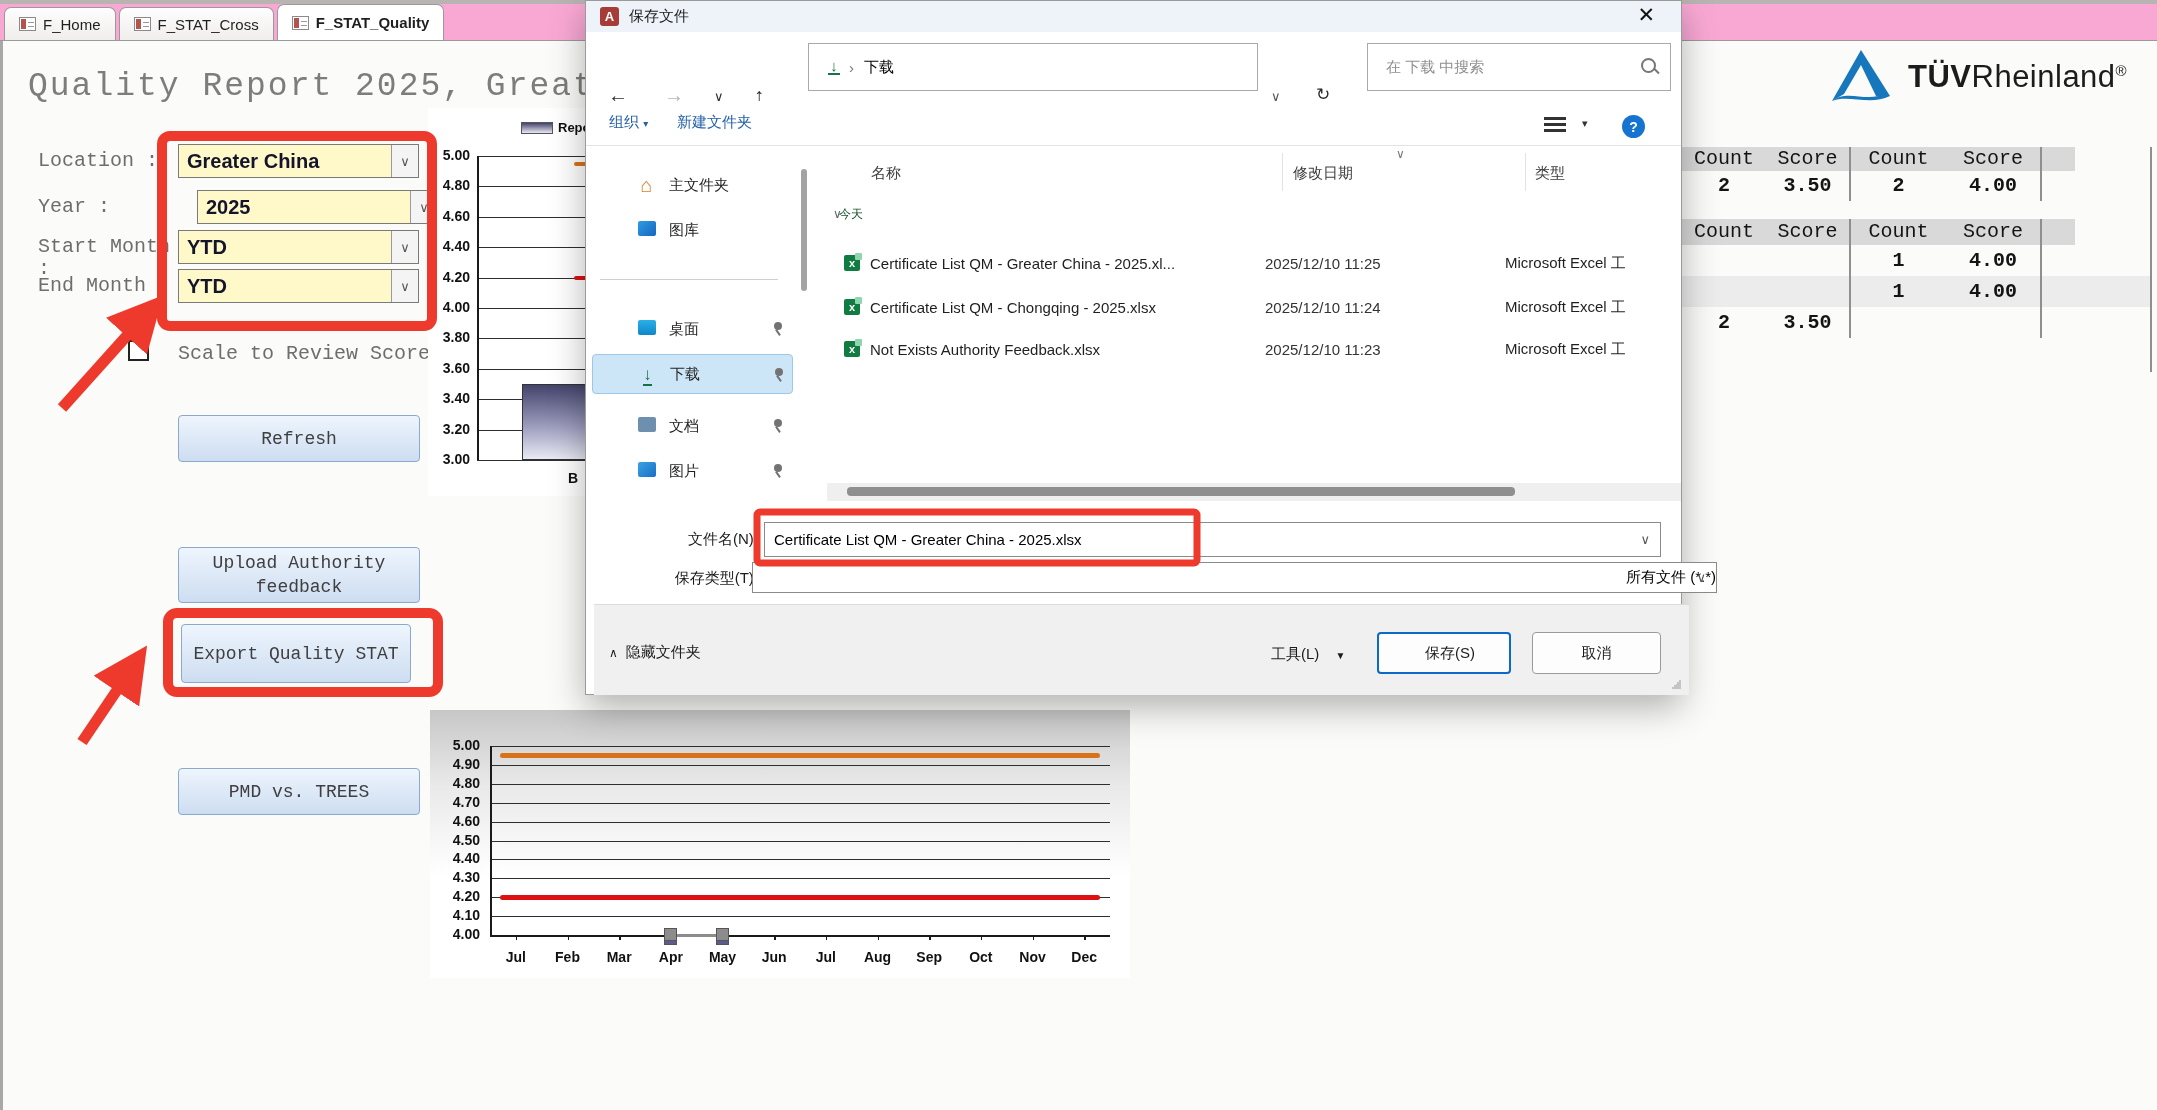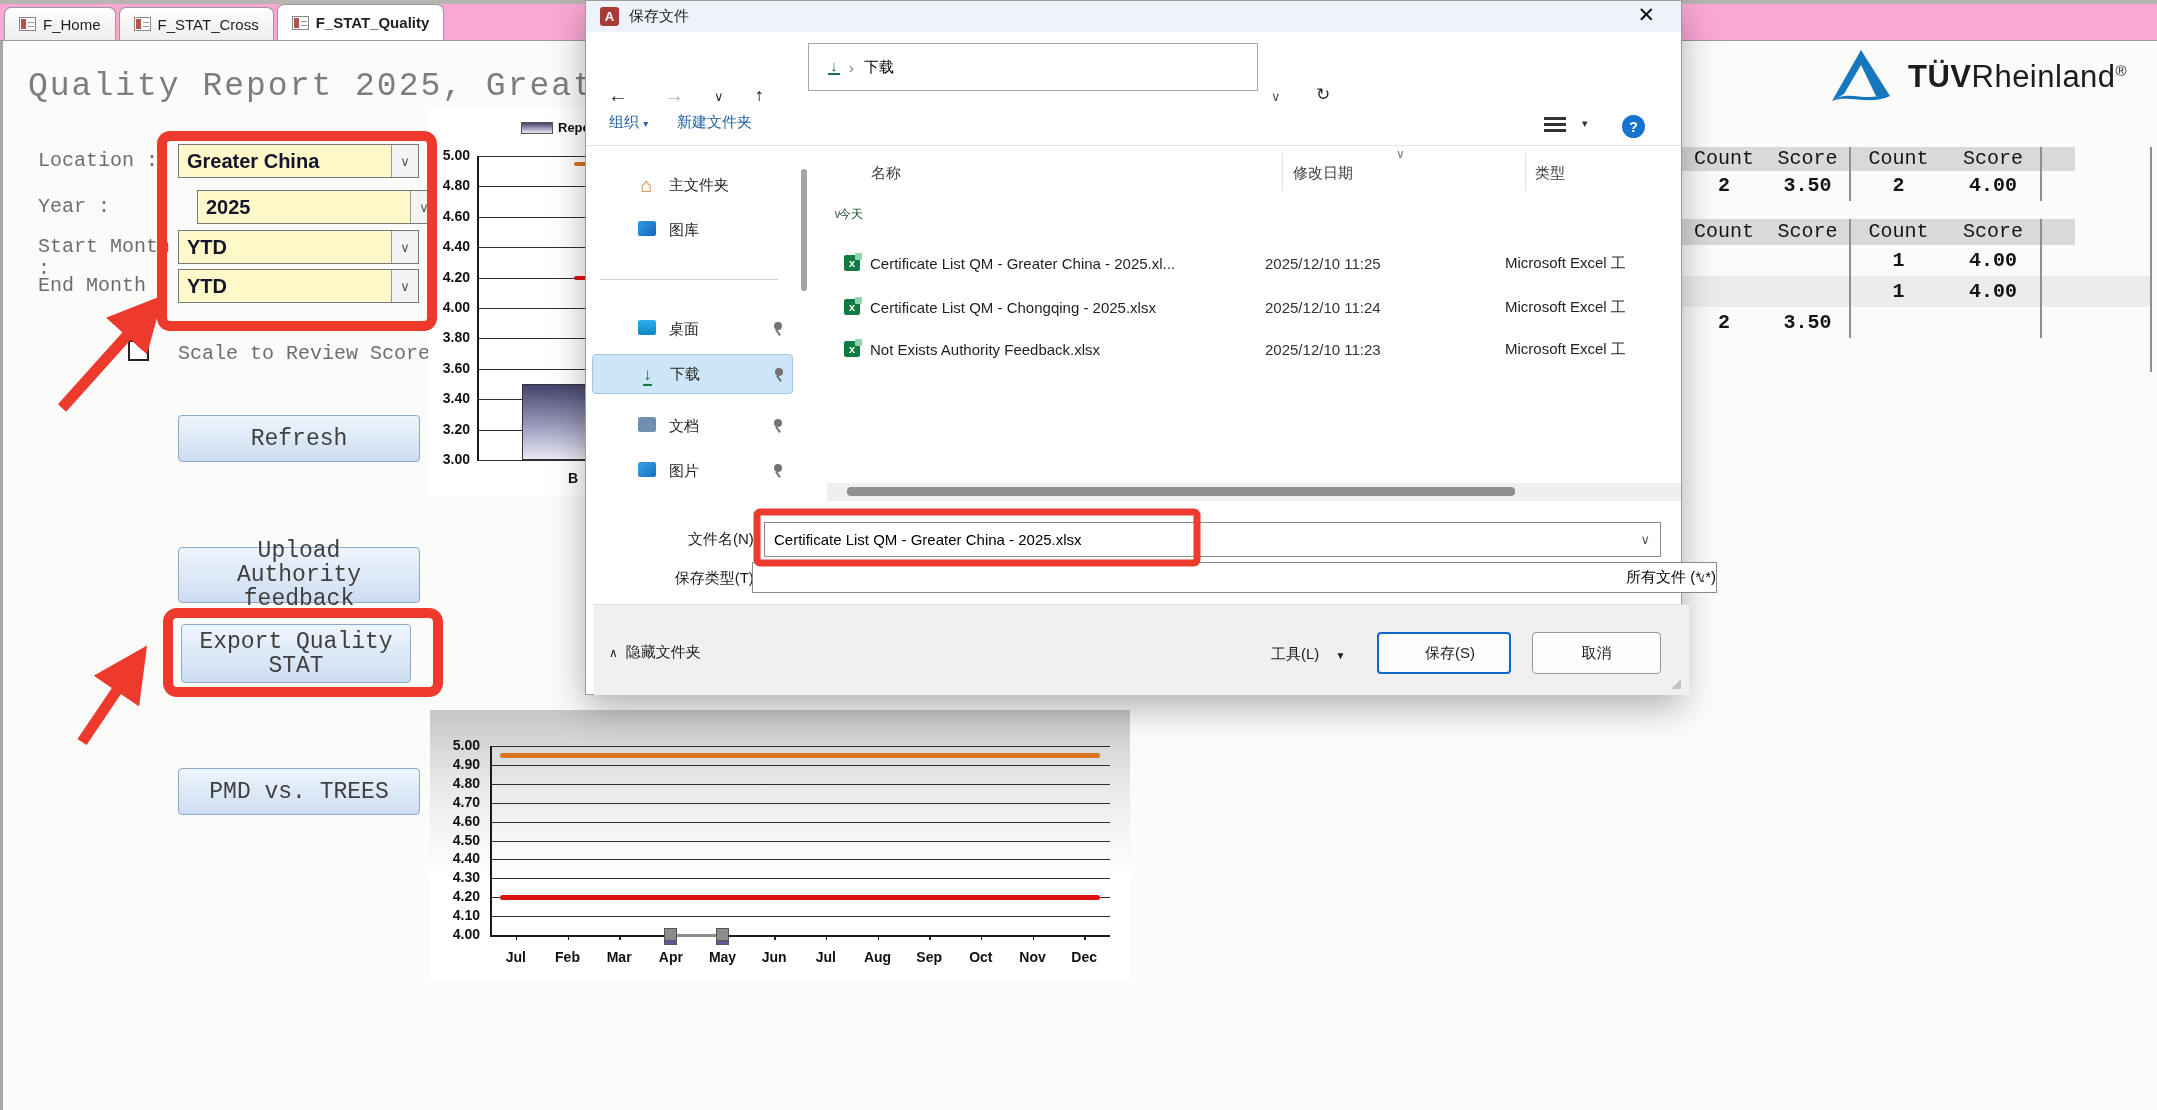--- a/index.html
+++ b/index.html
@@ -24,21 +24,21 @@
   #form-title{left:28px;top:68px;font-size:33px;letter-spacing:2px;color:#7d7d7d;white-space:nowrap;}
   .fld-label{left:38px;width:150px;font-size:20px;color:#6e6e6e;line-height:22px;}
   .combo{left:178px;width:241px;height:34px;background:#fff9c9;border:1px solid #7a7a7a;
          box-sizing:border-box;display:flex;align-items:center;}
   .combo .val{flex:1;padding-left:8px;font-size:20px;font-weight:bold;color:#14142a;}
   .combo .dd{width:26px;align-self:stretch;border-left:1px solid #9a9a9a;background:#f4f4f4;
              display:flex;align-items:center;justify-content:center;color:#555;font-size:13px;}
   #scale-box{left:128px;top:340px;width:17px;height:17px;border:2px solid #222;background:#fff;}
   #scale-label{left:178px;top:342px;font-size:20px;color:#6e6e6e;}
   .btn{background:linear-gradient(#eef5fd,#cdddf1);border:1px solid #8aa9cd;border-radius:4px;
-       color:#3f3f3f;font-size:23px;display:flex;align-items:center;justify-content:center;
+       color:#3f3f3f;font-size:18px;display:flex;align-items:center;justify-content:center;
        text-align:center;box-sizing:border-box;line-height:24px;}
   
   #left-chart{left:428px;top:108px;width:292px;height:388px;background:#fff;}
   #bottom-chart{left:430px;top:710px;width:700px;height:268px;
       background:linear-gradient(180deg,#c7c7c7 0%,#e9e9e9 28%,#ffffff 62%);}
   .cl-ylab{position:absolute;width:42px;text-align:right;font-size:14px;font-weight:bold;color:#111;}
   .gridline{position:absolute;height:1px;background:#2e2e2e;}
   .axis-v{position:absolute;width:2px;background:#1a1a1a;}
   .axis-h{position:absolute;height:2px;background:#1a1a1a;}
   .legend-row{position:absolute;display:flex;gap:30px;font-size:14px;font-weight:bold;color:#101010;}
@@ -323,20 +323,24 @@
     <div class="boxfield" style="left:222px;top:11px;width:450px;height:48px;">
       <span id="dl-mini">
           <span class="ar">↓</span>
           <span class="bar"></span>
         </span>
       <span style="color:#777;margin-right:10px;">›</span>
       <span>下载</span>
     </div>
     <div class="navico" style="left:685px;font-size:13px;top:57px;color:#555;">∨</div>
     <div class="navico" style="left:730px;font-size:17px;">↻</div>
+    <div class="boxfield" style="left:781px;top:11px;width:304px;height:48px;color:#8f8f8f;padding-left:18px;">
+      <span>在 下载 中搜索</span>
+      <span id="search-glass"></span>
+    </div>
   </div>
 
   <div id="dlg-toolbar" class="abs">
     <div class="tb-link" style="left:23px;">
       <span>组织</span> <span style="font-size:10px">▾</span>
     </div>
     <div class="tb-link" style="left:91px;">新建文件夹</div>
     <div id="view-ico"></div>
     <div style="position:absolute;left:996px;top:16px;font-size:11px;color:#333;">▾</div>
     <div id="help-ico">?</div>

